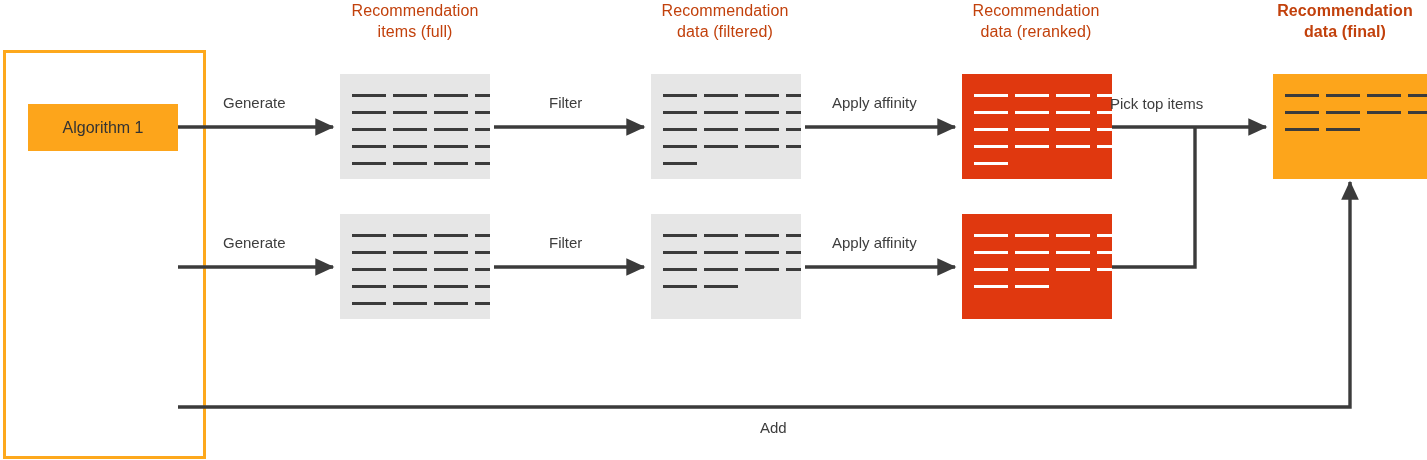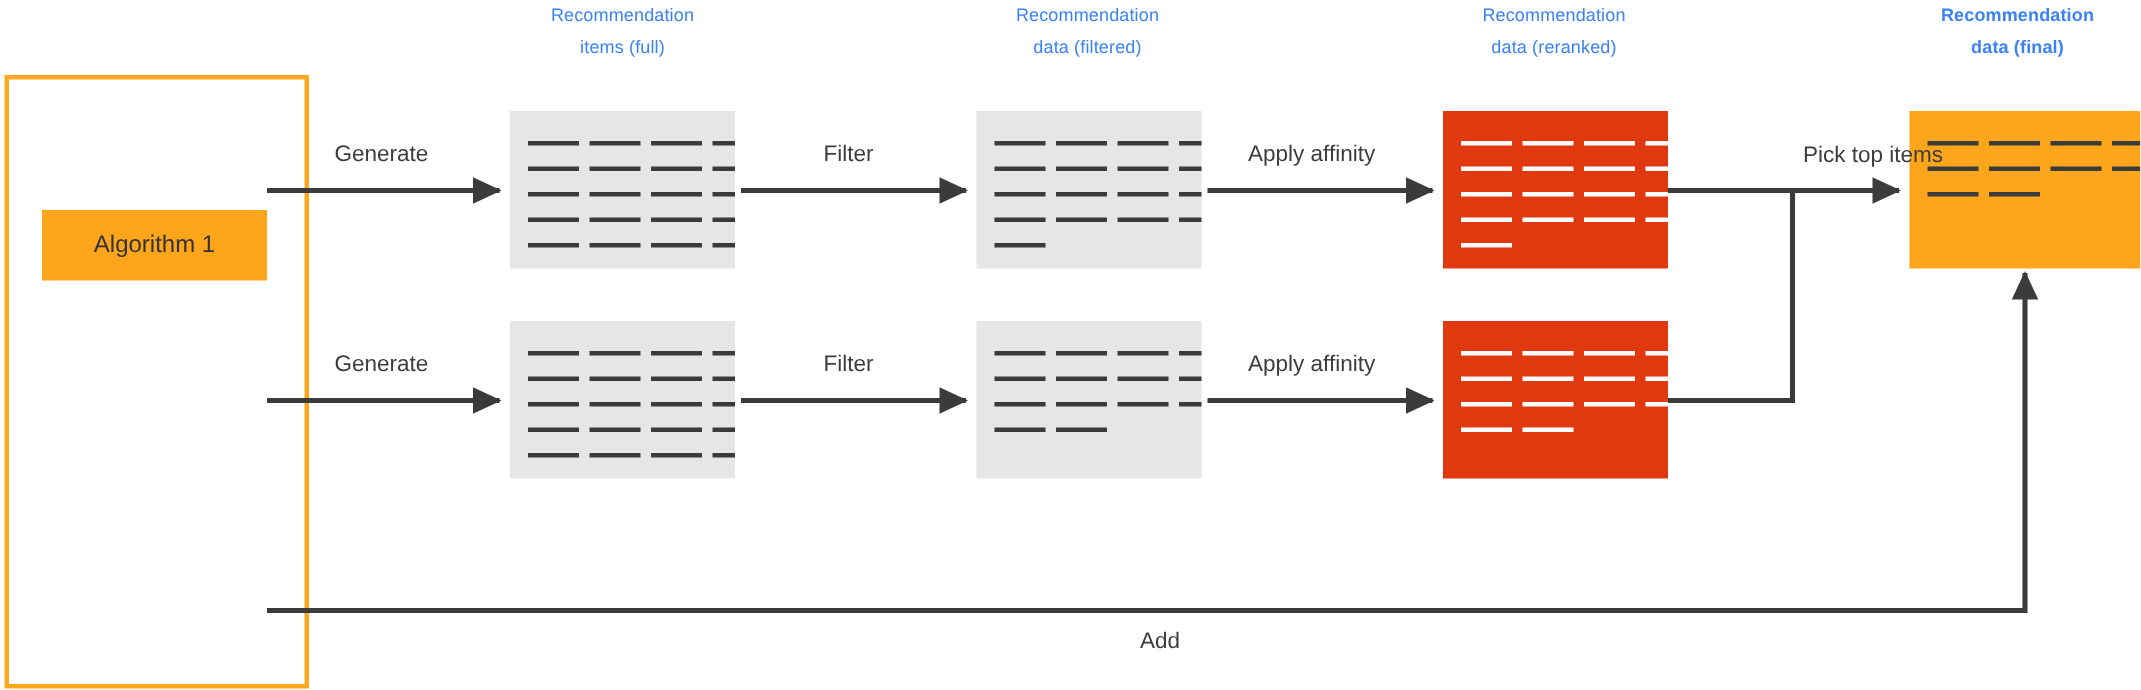--- a/index.html
+++ b/index.html
@@ -14,23 +14,23 @@
   #canvas {
     position: relative;
     width: 1427px;
     height: 460px;
     background: #ffffff;
     overflow: hidden;
   }
   .col-header {
     position: absolute;
     text-align: center;
-    font-size: 12px;
+    font-size: 16px;
     line-height: 21px;
-    color: #3b82f6;
+    color: #c2410c;
     letter-spacing: 0.1px;
   }
   .col-header.bold { font-weight: bold; }
 
   .strategy-title {
     position: absolute;
     font-size: 17px;
     font-weight: bold;
     color: #3d3d3d;
     text-align: center;
@@ -45,21 +45,20 @@
 
   .strat-box {
     position: absolute;
     background: #FDA51B;
     display: flex;
     align-items: center;
     justify-content: center;
     font-size: 16px;
     color: #333333;
     box-sizing: border-box;
-    margin-top: 36px;
   }
 
   .data-box {
     position: absolute;
     box-sizing: border-box;
     overflow: hidden;
   }
   .data-box.grey { background: #e6e6e6; }
   .data-box.red  { background: #E0380F; }
   .data-box.orange { background: #FDA51B; }
@@ -250,21 +249,21 @@
       <div class="rowline white" style="left: 53px; top: 54px; width: 34px;"></div>
       <div class="rowline white" style="left: 94px; top: 54px; width: 34px;"></div>
       <div class="rowline white" style="left: 135px; top: 54px; width: 34px;"></div>
       <div class="rowline white" style="left: 12px; top: 71px; width: 34px;"></div>
       <div class="rowline white" style="left: 53px; top: 71px; width: 34px;"></div>
     </div>
 
   <div class="edge-label" style="left:223px; top:94px;">Generate</div>
   <div class="edge-label" style="left:549px; top:94px;">Filter</div>
   <div class="edge-label" style="left:832px; top:94px;">Apply affinity</div>
-  <div class="edge-label" style="left:1202px; top:95px;">Pick top items</div>
+  <div class="edge-label" style="left:1110px; top:95px;">Pick top items</div>
 
   <div class="edge-label" style="left:223px; top:234px;">Generate</div>
   <div class="edge-label" style="left:549px; top:234px;">Filter</div>
   <div class="edge-label" style="left:832px; top:234px;">Apply affinity</div>
 
   <div class="edge-label" style="left:760px; top:419px;">Add</div>
 
   <svg class="wires" viewBox="0 0 1427 460" xmlns="http://www.w3.org/2000/svg">
     <defs>
       <marker id="arrowhead" markerWidth="6" markerHeight="6" refX="5.2" refY="3" orient="auto" markerUnits="strokeWidth">

